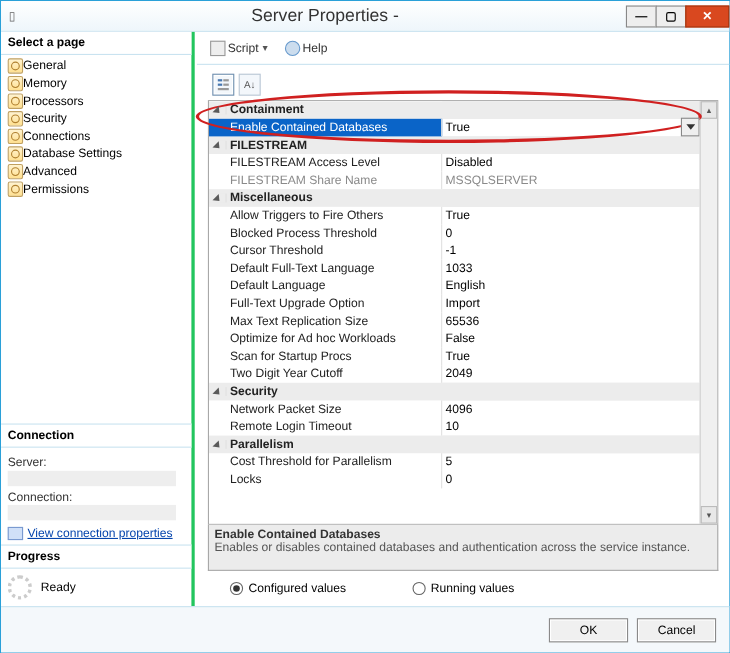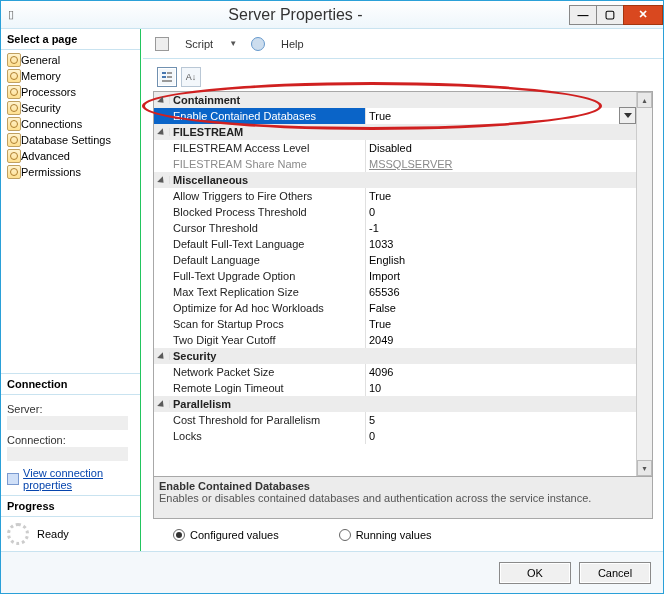--- a/index.html
+++ b/index.html
@@ -5,37 +5,37 @@
   * { box-sizing: border-box; font-family: "Segoe UI", Tahoma, sans-serif; font-size: 11px; }
   body { margin: 0; background: #fff; }
   .window { width: 664px; height: 594px; border: 1px solid #2aa0d8; display: flex; flex-direction: column; }
   .titlebar { height: 28px; background: linear-gradient(#fff,#eef6fb); border-bottom: 1px solid #c9e3f0; display: flex; align-items: center; }
   .titlebar .icon { width: 20px; text-align: center; color: #666; }
   .titlebar .title { flex: 1; text-align: center; color: #333; font-size: 16px; }
   .winbtns { display: flex; }
   .winbtn { width: 28px; height: 20px; border: 1px solid #888; margin-left: -1px; display:flex; align-items:center; justify-content:center; background:#eee; font-weight:bold; font-size:11px; }
   .winbtn.close { background:#d9481f; color:#fff; border-color:#a3360f; width: 40px;}
   .mainrow { flex: 1; display: flex; min-height: 0; }
-  .leftcol { width: 140px; border-right: 1px solid #22c55e; display:flex; flex-direction:column; background:#fff; }
+  .leftcol { width: 176px; border-right: 3px solid #22c55e; display:flex; flex-direction:column; background:#fff; }
   .section-label { font-weight: bold; padding: 4px 6px; background:#fff; border-bottom:1px solid #c9e3f0; border-top:1px solid #c9e3f0;}
   .section-label.first { border-top:none; }
   .pagelist { padding: 2px 4px; }
   .pageitem { display:flex; align-items:center; padding: 1px 2px; gap:0; cursor:default; color:#000; }
   .pageitem .picon { width:14px; height:14px; border:1px solid #c0a060; background:linear-gradient(#fff3d0,#ffe090); border-radius:2px; position:relative; }
   .pageitem .picon::after { content:''; position:absolute; left:2px; top:2px; width:6px; height:6px; border:1px solid #b08030; border-radius:50%; }
   .conn-body { padding: 4px 6px; font-size:11px; }
   .conn-body .lbl { color:#333; margin-top:4px; }
   .conn-body .greyed { background:#eee; height:14px; width:95%; margin:1px 0 4px 0; }
   .link { color:#0645ad; text-decoration:underline; display:flex; align-items:center; gap:4px; margin-top:6px;}
   .link .licon { width:14px; height:12px; border:1px solid #7a9ad0; background:#d0e0f8; }
   .progress { padding: 6px; display:flex; align-items:center; gap:8px; }
   .spinner { width:22px; height:22px; border:3px dotted #ccc; border-radius:50%; }
   .rightcol { flex:1; display:flex; flex-direction:column; min-width:0; padding-left: 2px;}
   .toolbar { height: 30px; display:flex; align-items:center; gap:6px; padding: 0 8px; border-bottom:1px solid #c9e3f0; }
-  .tbtn { display:flex; align-items:center; gap:16px; padding:2px 4px; color:#333; }
+  .tbtn { display:flex; align-items:center; gap:2px; padding:2px 4px; color:#333; }
   .tbtn .ticon { width:14px; height:14px; border:1px solid #999; background:#eee; }
   .tbtn .drop { font-size:8px; color:#555; }
   .gridwrap { display:flex; flex-direction:column; padding: 8px 10px 4px 10px; flex:1; min-height:0; }
   .gridtools { display:flex; gap:4px; margin-bottom:4px; padding-left:4px;}
   .gtool { width:20px; height:20px; border:1px solid #b9c7d5; background:#f3f7fb; display:flex; align-items:center; justify-content:center;}
   .gtool.active { border-color:#7090b0; box-shadow: inset 0 0 0 1px #fff; }
   .propgrid { border:1px solid #a8a8a8; flex:1; display:flex; min-height:0; position:relative; }
   .propbody { flex:1; overflow:hidden; background:#fff; }
   .scrollbar { width:16px; background:#f0f0f0; border-left:1px solid #ccc; display:flex; flex-direction:column; }
   .sbtn { height:16px; border:1px solid #bbb; background:#e8e8e8; display:flex; align-items:center; justify-content:center; font-size:8px; color:#555;}
@@ -48,21 +48,21 @@
   .row.cat .c2 { background:#ececec; }
   .indent0 { width:16px; background:#ececec; display:flex; align-items:center; justify-content:center; border-right:1px solid #e0e0e0;}
   .tri { display:inline-block; width:0; height:0; border-top:4px solid transparent; border-bottom:4px solid transparent; border-left:5px solid #5a5a5a; transform: rotate(45deg); transform-origin: 30% 60%;}
   .indent1 { width:16px; background:#ececec; border-right:1px solid #e0e0e0;}
   .lbltxt { padding-left:3px; color:#222; white-space:nowrap; overflow:hidden; text-overflow:clip; flex:1;}
   .row.sel .c1 { background:#0a64c8; color:#fff; }
   .row.sel .c1 .lbltxt { color:#fff; }
   .row.sel .c1 .indent1 { background:#ececec; }
   .row.sel .c2 { position:relative; }
   .row.muted .lbltxt { color:#8a8a8a; }
-  .row.muted .c2 { color:#8a8a8a; font-weight:normal;text-decoration:underline;}
+  .row.muted .c2 { color:#8a8a8a; font-weight:normal;}
   .dropbtn { position:absolute; right:0; top:-1px; width:17px; height:17px; border:1px solid #888; background:#efefef; display:flex; align-items:center; justify-content:center;}
   .dropbtn::after{ content:''; border-left:4px solid transparent; border-right:4px solid transparent; border-top:5px solid #333;}
   .descpane { border:1px solid #a8a8a8; border-top:none; padding:3px 5px 6px 5px; background:#ececec; min-height:42px;}
   .descpane .dtitle { font-weight:bold; color:#333; }
   .descpane .dtext { color:#555; }
   .radiorow { display:flex; gap:60px; padding: 10px 5px 6px 20px; align-items:center;}
   .radio { display:flex; align-items:center; gap:5px; }
   .radio .rdot { width:12px; height:12px; border:1px solid #666; border-radius:50%; display:flex; align-items:center; justify-content:center;}
   .radio.checked .rdot::after { content:''; width:6px; height:6px; background:#333; border-radius:50%;}
   .footer { height:42px; border-top:1px solid #c9e3f0; display:flex; justify-content:flex-end; align-items:center; gap:8px; padding-right:12px; background:#f4f8fb;}

